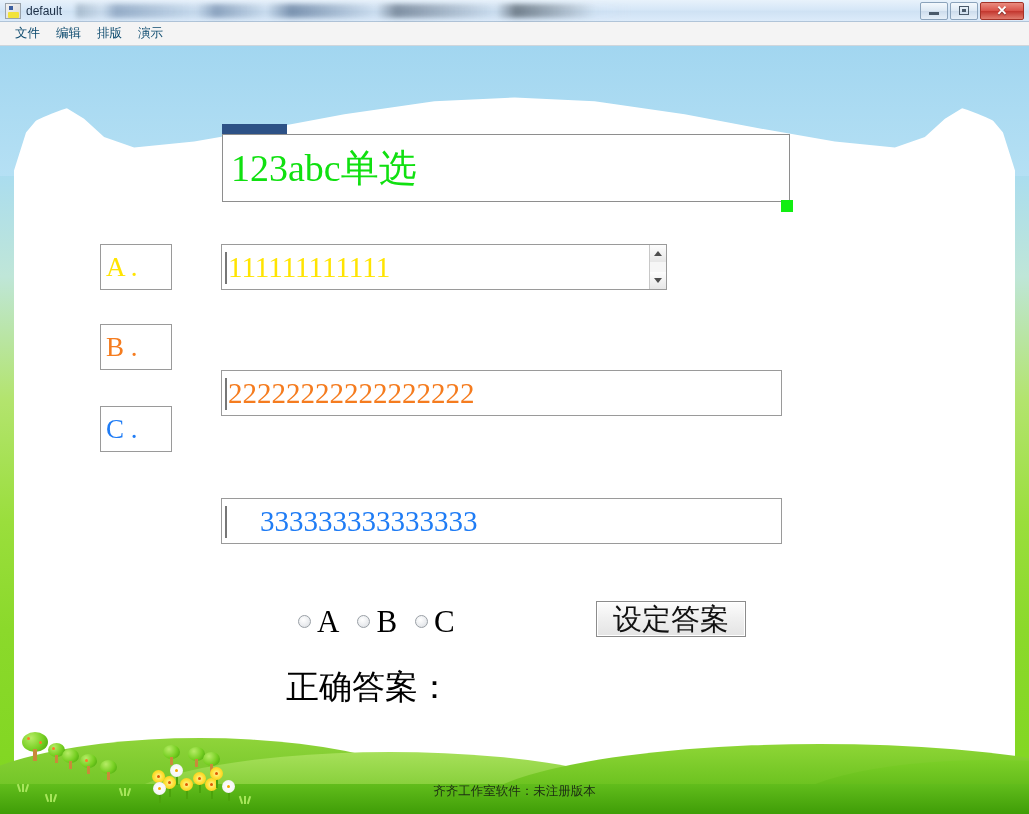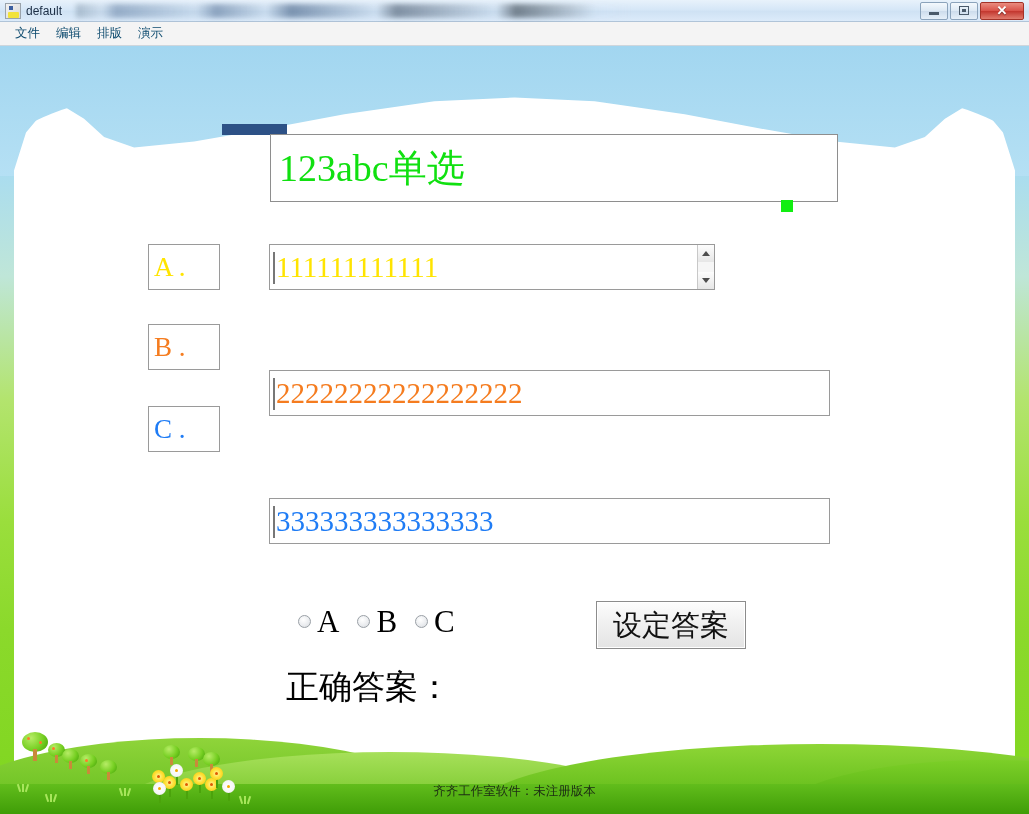--- a/index.html
+++ b/index.html
@@ -223,21 +223,21 @@
   .grass-tuft {
     position: absolute;
     width: 12px; height: 8px;
   }
   .grass-tuft span {
     position: absolute; bottom: 0; width: 1.5px; height: 8px;
     background: #a8e65c;
   }
 
   
-  .shape { position: absolute; margin-left: 48px; }
+  .shape { position: absolute; }
 
   .titlebox {
     left: 222px; top: 134px;
     width: 568px; height: 68px;
     border: 1px solid #8e8e8e;
     background: #ffffff;
     display: flex; align-items: center;
     padding-left: 8px;
   }
   .titlebox .txt {
@@ -334,21 +334,21 @@
   .radio-label {
     font-size: 31px;
     font-family: "Liberation Serif", serif;
     color: #000;
     line-height: 1;
   }
 
   .set-answer-btn {
     position: absolute;
     left: 596px; top: 601px;
-    width: 150px; height: 48px;
+    width: 150px; height: 36px;
     border: 1px solid #8c8c8c;
     background: linear-gradient(to bottom, #fdfdfd 0%, #efefef 50%, #e4e4e4 100%);
     box-shadow: inset 0 0 0 1px #ffffff;
     display: flex; align-items: center; justify-content: center;
     cursor: default;
   }
   .set-answer-btn .txt {
     font-size: 29px;
     font-family: "Liberation Serif", serif;
     color: #111;
@@ -545,21 +545,21 @@
     <div class="shape opt-body" style="left:221px; top:278px; width:561px;">
       <div class="caret"></div>
       <div class="txt" style="color:#f57c1f;">22222222222222222</div>
     </div>
 
     <div class="shape opt-label" style="left:100px; top:360px;">
       <div class="txt" style="color:#1f7cf5;">C .</div>
     </div>
     <div class="shape opt-body" style="left:221px; top:360px; width:561px;">
       <div class="caret"></div>
-      <div class="txt" style="color:#1f7cf5;">333333333333333</div>
+      <div class="txt" style="color:#1f7cf5;padding-left:32px;">333333333333333</div>
     </div>
 
     <div class="radio-group" style="top:560px;">
       <label class="radio-wrap">
         <span class="radio-dot"></span>
         <span class="radio-label">A</span>
       </label>
       <label class="radio-wrap">
         <span class="radio-dot"></span>
         <span class="radio-label">B</span>

